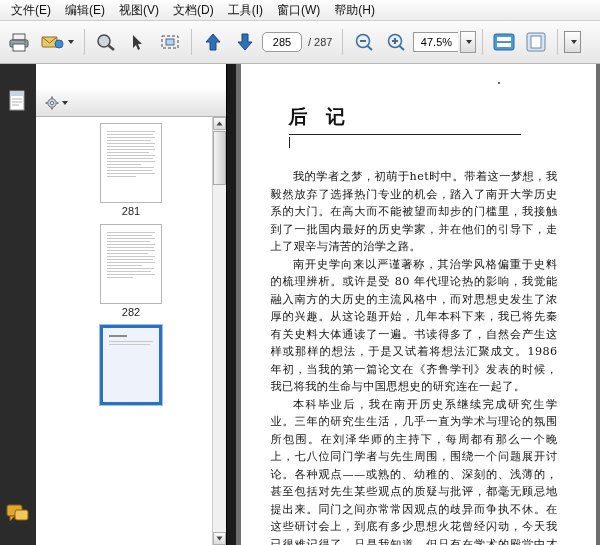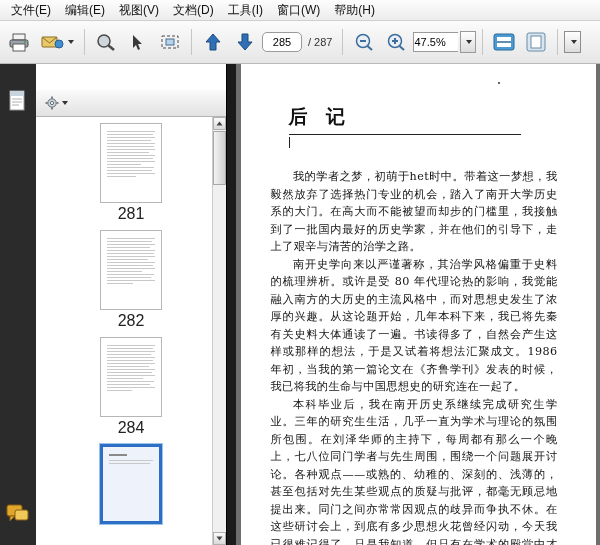--- a/index.html
+++ b/index.html
@@ -94,20 +94,21 @@
     margin-right: 4px;
     white-space: nowrap;
   }
   .zoombox {
     width: 44px;
     height: 18px;
     border: 1px solid #9a9a9a;
     border-right: none;
     background: #fff;
     font-size: 11px;
+    text-align: center;
     line-height: 18px;
     color: #000;
   }
   .zoomdrop {
     width: 14px;
     height: 20px;
     border: 1px solid #9a9a9a;
     background: linear-gradient(#fefefe, #dcdcdc);
     display: flex;
     align-items: center;
@@ -224,21 +225,21 @@
     border: 3px solid #2d6fc4;
     outline: 1px solid #9fc2e8;
     background: #eef3fb;
   }
   .thumb-line {
     height: 1px;
     background: #c9c9c9;
     margin-bottom: 2px;
   }
   .thumb-label {
-    font-size: 16px;
+    font-size: 11px;
     color: #222;
     margin: 2px 0 5px 0;
     text-align: center;
   }
   .thumb-scroll {
     position: absolute;
     right: 0;
     top: 0;
     bottom: 0;
     width: 13px;
@@ -534,41 +535,20 @@
                 <div class="thumb-line" style="width:72%"></div>
               <div class="thumb-line" style="width:98%"></div>
                 <div class="thumb-line" style="width:91%"></div>
               <div class="thumb-line" style="width:100%"></div>
                 <div class="thumb-line" style="width:55%"></div>
             </div>
             <div class="thumb-label">282</div>
           </div>
 
 
-          <div class="thumb">
-            <div class="thumb-page">
-              <div class="thumb-line" style="width:100%"></div>
-                <div class="thumb-line" style="width:95%"></div>
-              <div class="thumb-line" style="width:100%"></div>
-                <div class="thumb-line" style="width:91%"></div>
-              <div class="thumb-line" style="width:99%"></div>
-                <div class="thumb-line" style="width:96%"></div>
-              <div class="thumb-line" style="width:100%"></div>
-                <div class="thumb-line" style="width:87%"></div>
-              <div class="thumb-line" style="width:100%"></div>
-                <div class="thumb-line" style="width:93%"></div>
-              <div class="thumb-line" style="width:100%"></div>
-                <div class="thumb-line" style="width:74%"></div>
-              <div class="thumb-line" style="width:98%"></div>
-                <div class="thumb-line" style="width:90%"></div>
-              <div class="thumb-line" style="width:100%"></div>
-                <div class="thumb-line" style="width:52%"></div>
-            </div>
-            <div class="thumb-label">284</div>
-          </div>
 
           <div class="thumb selected">
             <div class="thumb-page">
               <div class="thumb-line" style="width:40%;height:2px;background:#8a8a8a;margin-bottom:4px;"></div>
               <div class="thumb-line" style="width:100%"></div>
                 <div class="thumb-line" style="width:94%"></div>
 
             </div>
 
           </div>

